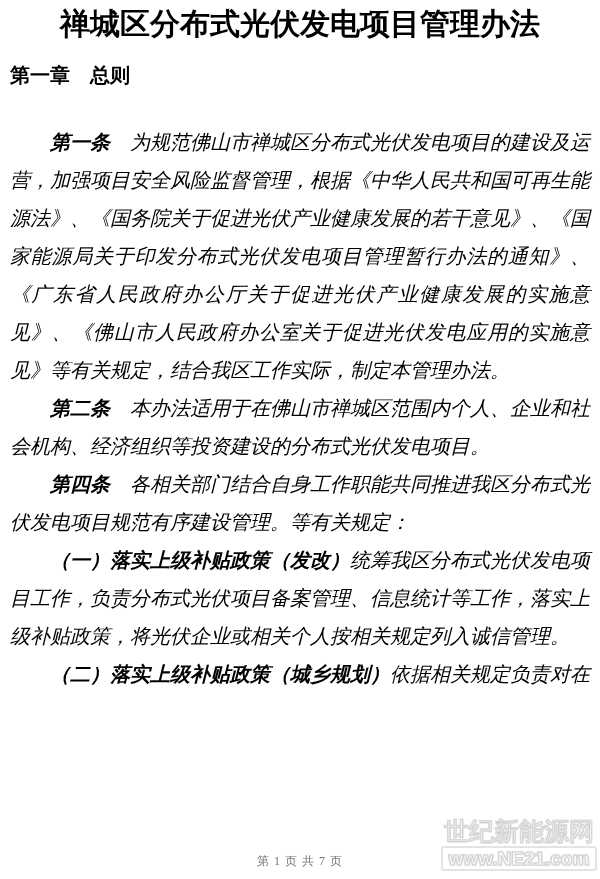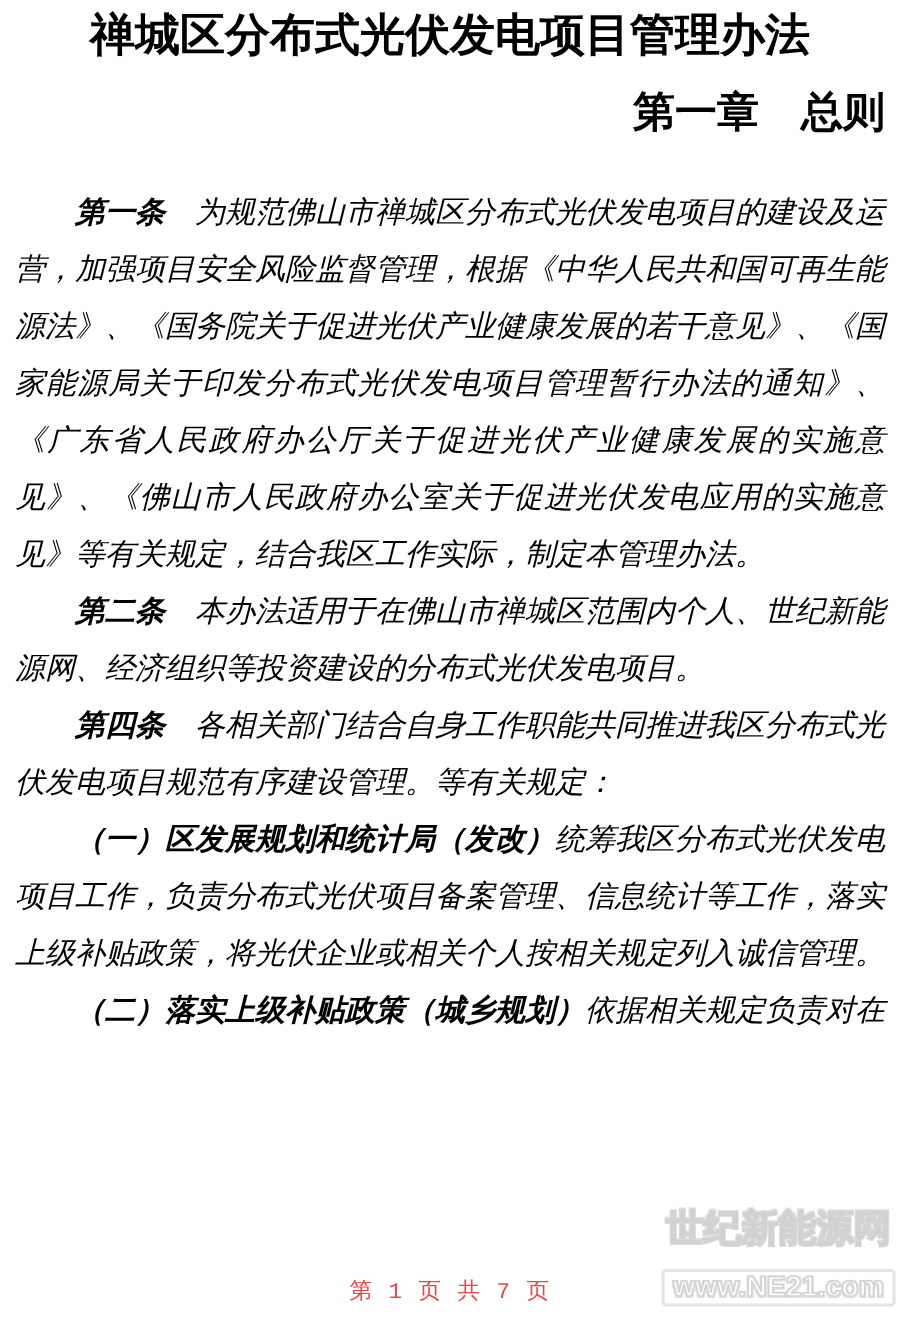--- a/index.html
+++ b/index.html
@@ -20,24 +20,24 @@
     margin: 5px 10px 12px 10px;
     text-align: center;
     font-family: "Liberation Sans", sans-serif;
     font-weight: bold;
     font-size: 30px;
     line-height: 37px;
     letter-spacing: 0;
   }
   .chapter-heading {
     margin: 20px 10px 0 10px;
-    text-align: right;
+    text-align: left;
     font-family: "Liberation Sans", sans-serif;
     font-weight: bold;
-    font-size: 28px;
+    font-size: 20px;
     line-height: 26px;
   }
   .content {
     margin: 35px 10px 0 10px;
     font-size: 20px;
     line-height: 38px;
     text-align: justify;
   }
   .content p {
     margin: 0;
@@ -53,67 +53,66 @@
     position: absolute;
     right: 3px;
     bottom: 8px;
     width: 156px;
     text-align: center;
     font-family: "Liberation Sans", sans-serif;
     user-select: none;
   }
   .wm-name {
     font-size: 25px;
-    font-weight: bold;
+    font-weight: normal;
     line-height: 28px;
     color: #fdfdfd;
     -webkit-text-stroke: 1px #d2d2d2;
     text-shadow: 1px 1px 0 #e2e2e2, -1px -1px 0 #e2e2e2, 1px -1px 0 #e2e2e2, -1px 1px 0 #e2e2e2;
     white-space: nowrap;
   }
   .wm-url {
-    margin-top: 13px;
+    margin-top: 1px;
     font-size: 19px;
     font-weight: bold;
     line-height: 21px;
     color: #fdfdfd;
     -webkit-text-stroke: 1px #d2d2d2;
     text-shadow: 1px 1px 0 #e2e2e2, -1px -1px 0 #e2e2e2, 1px -1px 0 #e2e2e2, -1px 1px 0 #e2e2e2;
     border: 2px solid #e3e3e3;
     border-radius: 3px;
     white-space: nowrap;
   }
   .page-footer {
     position: absolute;
     left: 0;
     right: 0;
     bottom: 9px;
     text-align: center;
-    font-size: 15px;
+    font-size: 12px;
     letter-spacing: 1px;
-    color: #ef4444;
-    font-family: Liberation Mono, monospace;
+    color: #737373;
   }
 </style>
 </head>
 <body>
 
 <div class="page">
 
   <div class="doc-title">
     <div>禅城区分布式光伏发电项目管理办法</div>
   </div>
 
   <div class="chapter-heading">第一章　总则</div>
 
   <div class="content">
     <p><span class="lead">第一条</span><span>　为规范佛山市禅城区分布式光伏发电项目的建设及运营，加强项目安全风险监督管理，根据《中华人民共和国可再生能源法》、《国务院关于促进光伏产业健康发展的若干意见》、《国家能源局关于印发分布式光伏发电项目管理暂行办法的通知》、《广东省人民政府办公厅关于促进光伏产业健康发展的实施意见》、《佛山市人民政府办公室关于促进光伏发电应用的实施意见》等有关规定，结合我区工作实际，制定本管理办法。</span></p>
-    <p><span class="lead">第二条</span><span>　本办法适用于在佛山市禅城区范围内个人、世纪新能源网、经济组织等投资建设的分布式光伏发电项目。</span></p>
+    <p><span class="lead">第二条</span><span>　本办法适用于在佛山市禅城区范围内个人、企业和社会机构、经济组织等投资建设的分布式光伏发电项目。</span></p>
     <p><span class="lead">第四条</span><span>　各相关部门结合自身工作职能共同推进我区分布式光伏发电项目规范有序建设管理。等有关规定：</span></p>
-    <p><span class="lead">（一）区发展规划和统计局（发改）</span><span>统筹我区分布式光伏发电项目工作，负责分布式光伏项目备案管理、信息统计等工作，落实上级补贴政策，将光伏企业或相关个人按相关规定列入诚信管理。</span></p>
+    <p><span class="lead">（一）落实上级补贴政策（发改）</span><span>统筹我区分布式光伏发电项目工作，负责分布式光伏项目备案管理、信息统计等工作，落实上级补贴政策，将光伏企业或相关个人按相关规定列入诚信管理。</span></p>
     <p><span class="lead">（二）落实上级补贴政策（城乡规划）</span><span>依据相关规定负责对在</span></p>
   </div>
 
   <div class="watermark">
     <div class="wm-name">世纪新能源网</div>
     <div class="wm-url">www.NE21.com</div>
   </div>
 
   <div class="page-footer">第 1 页 共 7 页</div>
 

